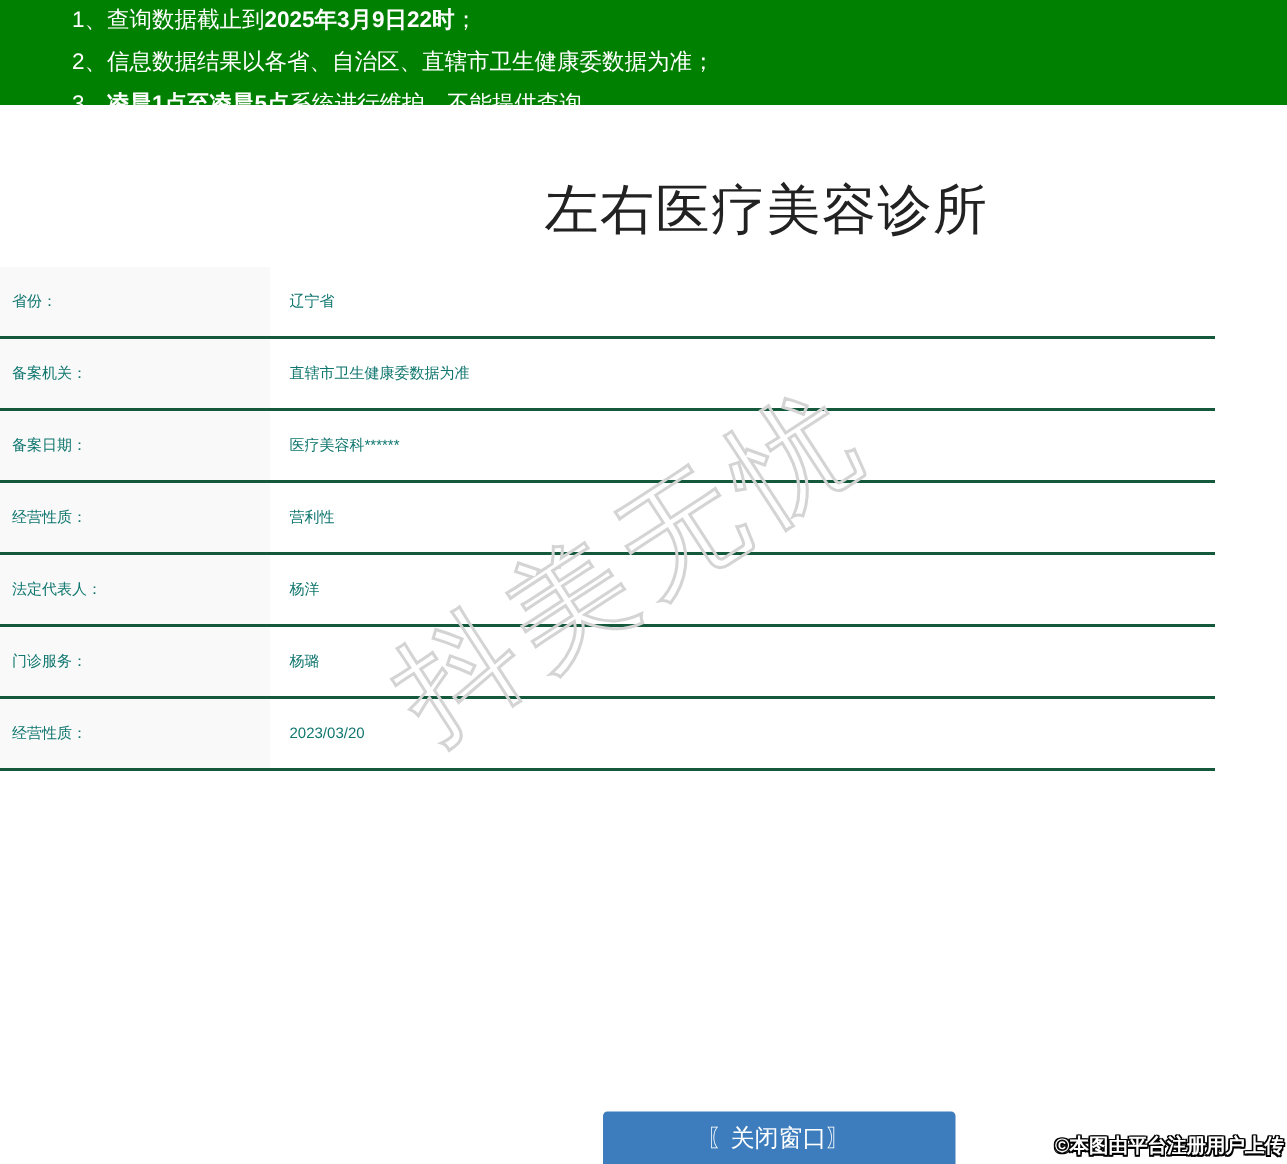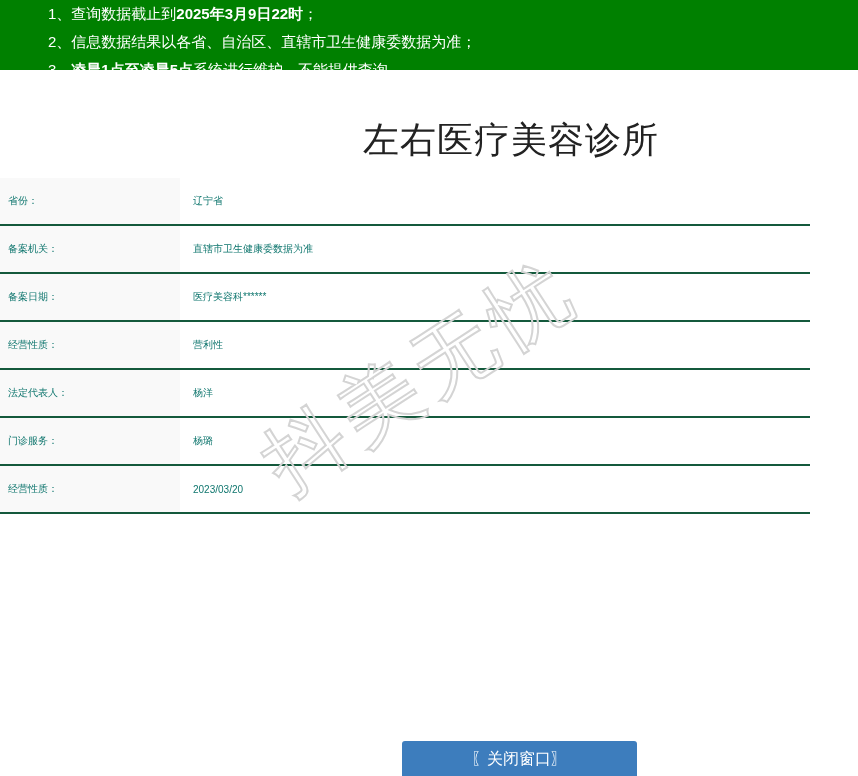--- a/index.html
+++ b/index.html
@@ -166,14 +166,15 @@
       </tr>
     </tbody>
   </table>
 
   <div class="diag-watermark">抖美无忧</div>
 
   <div class="button-row">
     <button class="close-button">〖关闭窗口〗</button>
   </div>
 
+  <div class="corner-watermark">©本图由平台注册用户上传</div>
 
 </div>
 
 </body></html>

